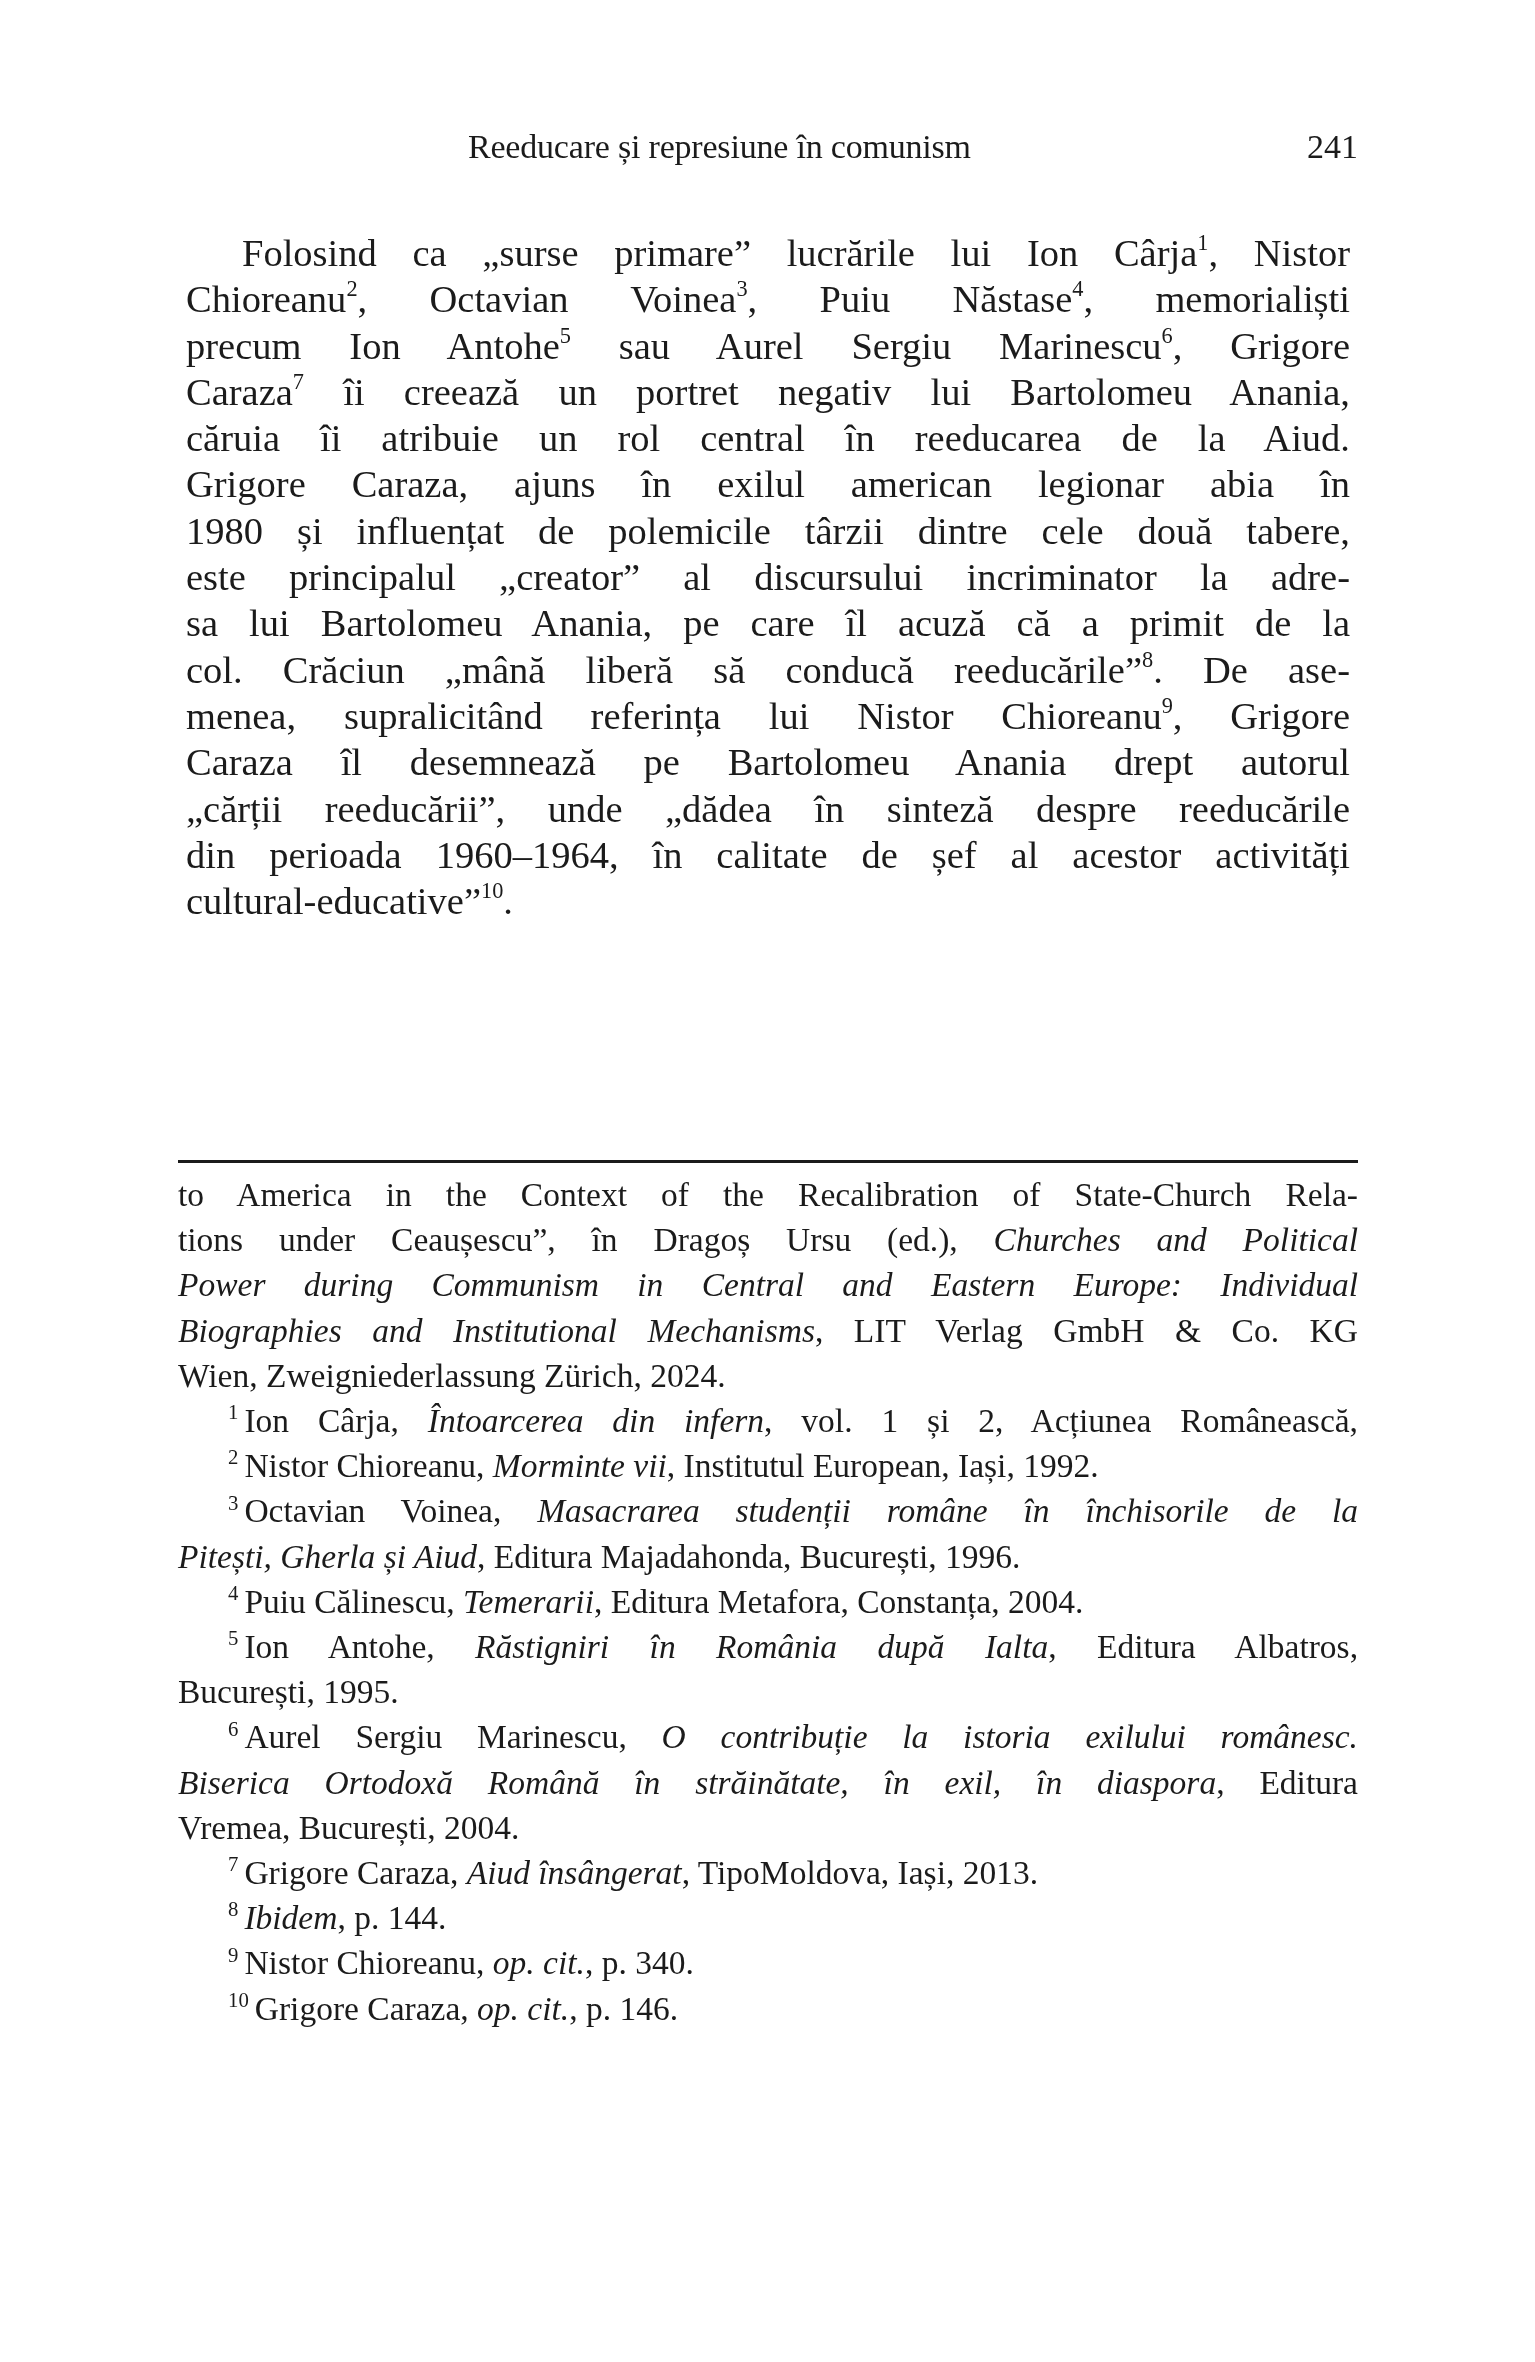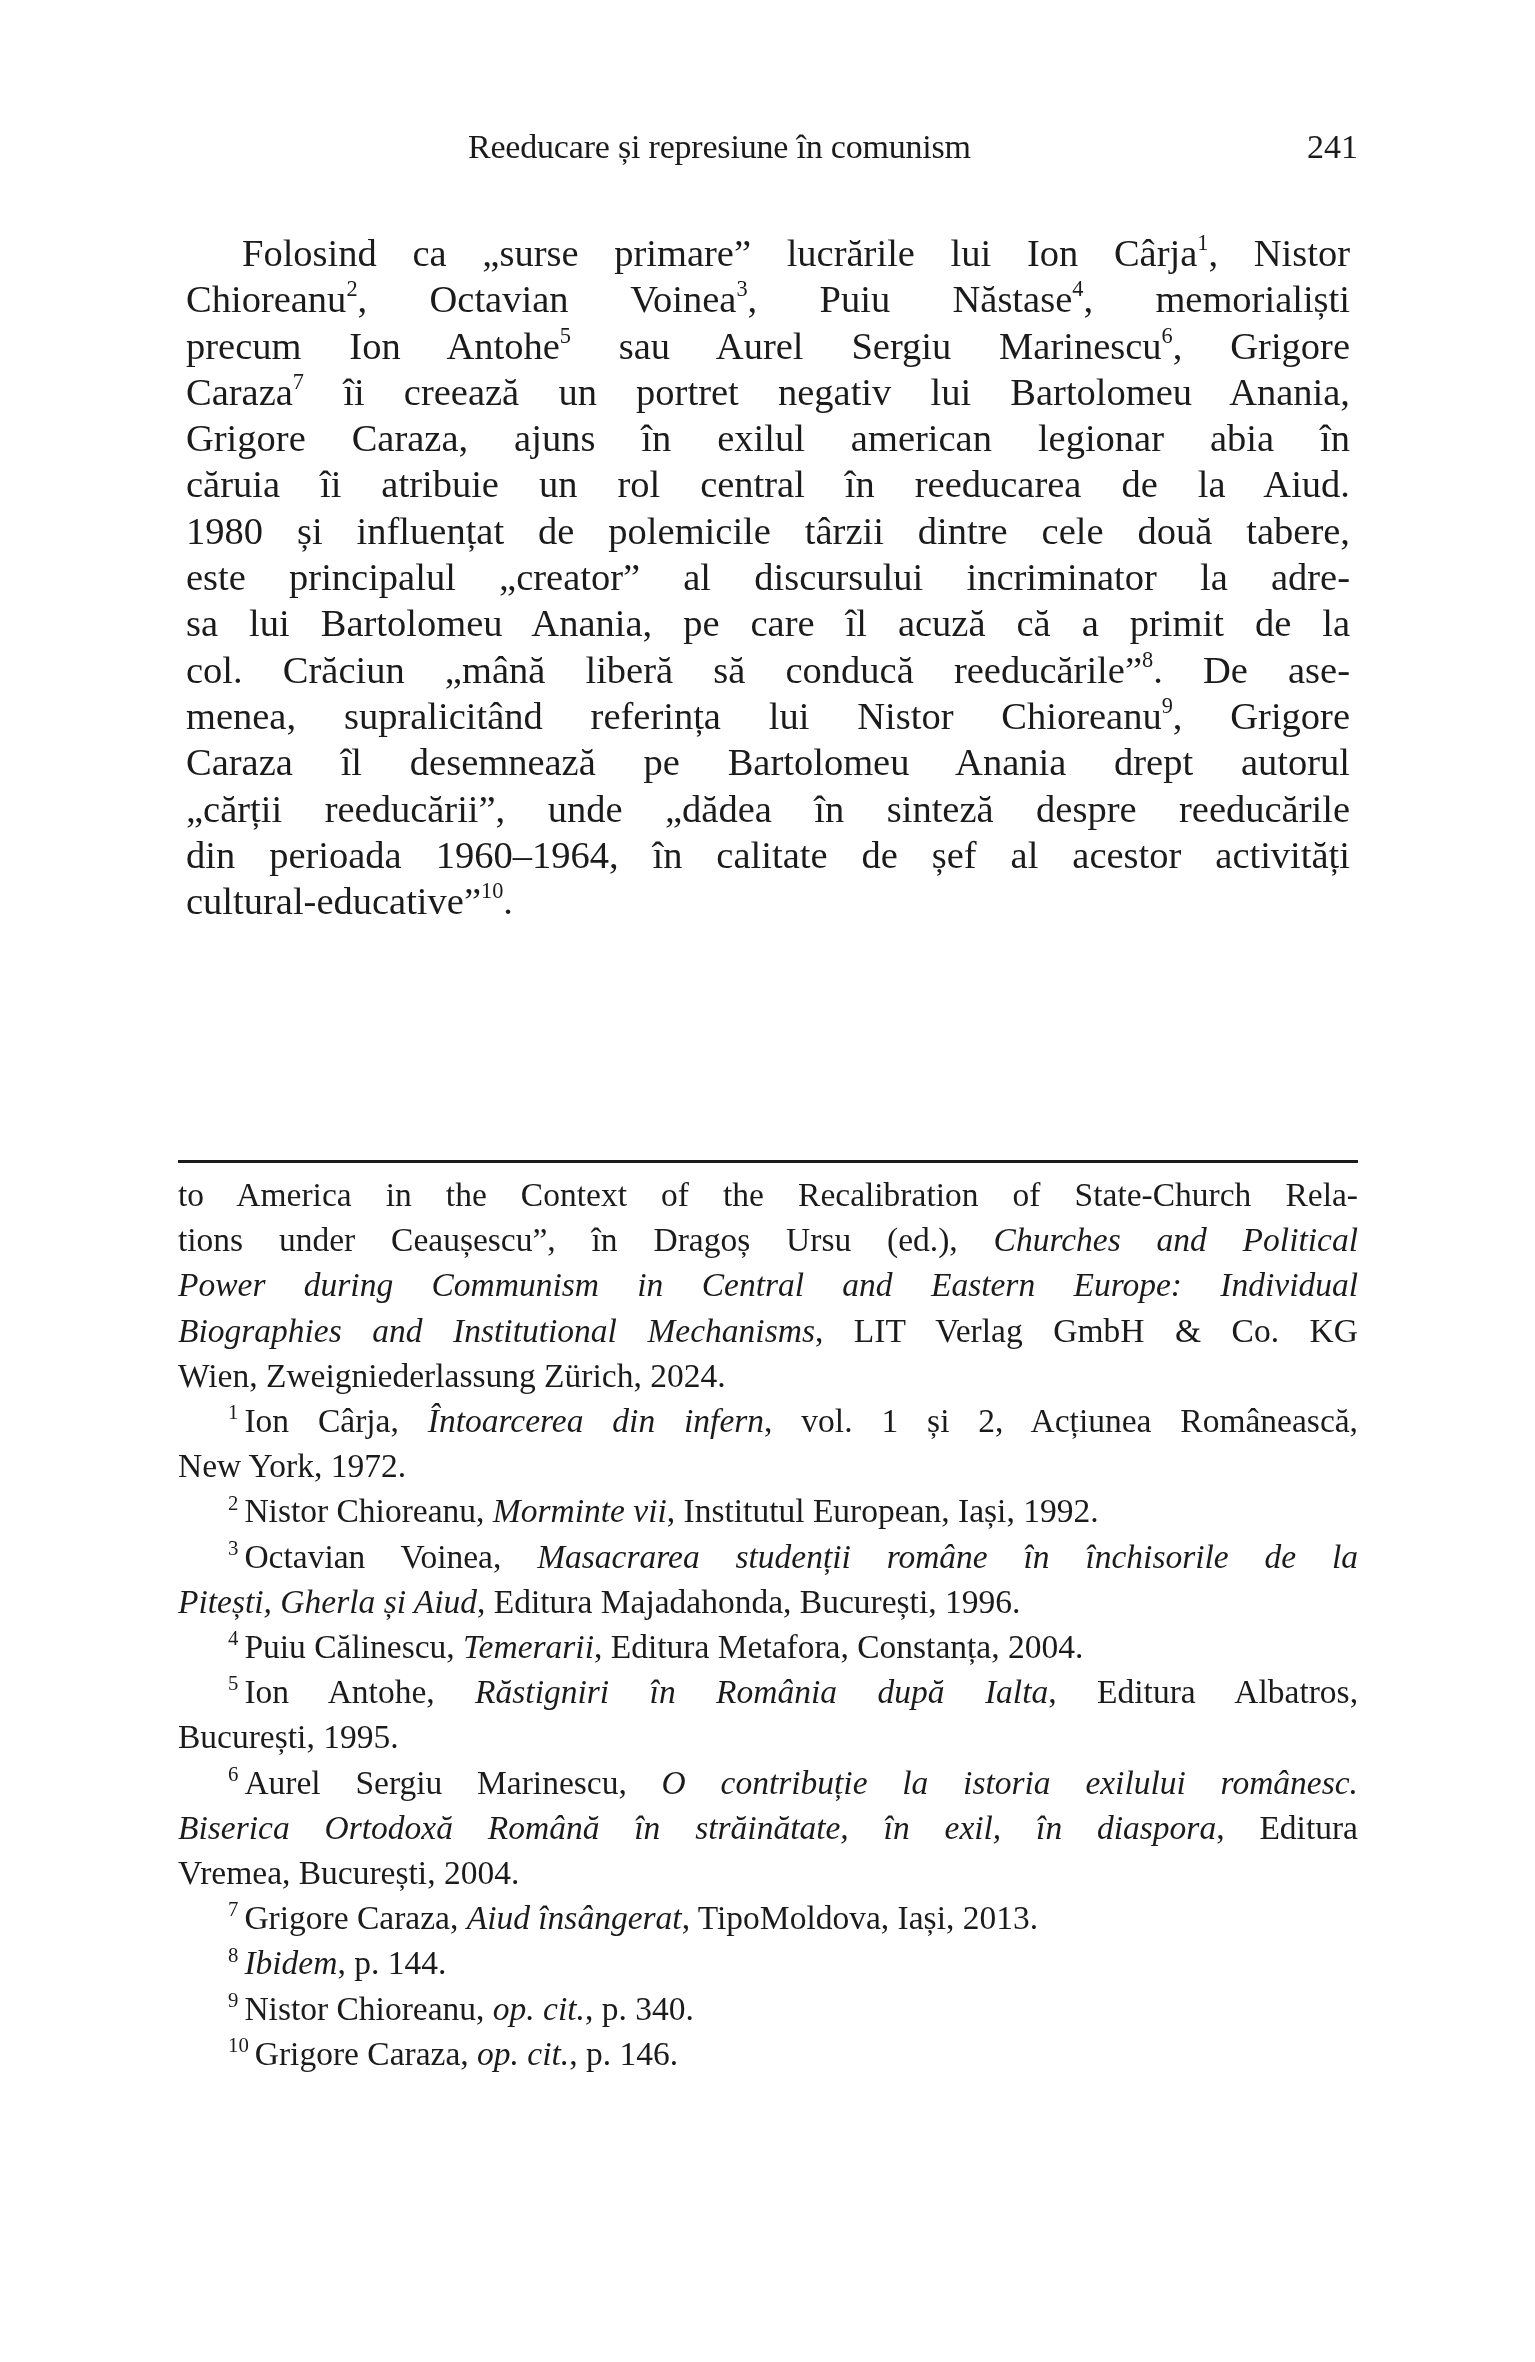--- a/index.html
+++ b/index.html
@@ -119,22 +119,22 @@
     <span class="running-title">Reeducare și represiune în comunism</span>
     <span class="page-number">241</span>
   </div>
 
   <div class="body-text">
     <p id="body-p" style="text-indent: 0px;">
         <span class="ln" style="padding-left: 56px;"><span>Folosind ca „surse primare” lucrările lui Ion Cârja</span><sup class="fnref">1</sup><span>, Nistor</span></span>
         <span class="ln"><span>Chioreanu</span><sup class="fnref">2</sup><span>, Octavian Voinea</span><sup class="fnref">3</sup><span>, Puiu Năstase</span><sup class="fnref">4</sup><span>, memorialiști</span></span>
         <span class="ln"><span>precum Ion Antohe</span><sup class="fnref">5</sup><span> sau Aurel Sergiu Marinescu</span><sup class="fnref">6</sup><span>, Grigore</span></span>
         <span class="ln"><span>Caraza</span><sup class="fnref">7</sup><span> îi creează un portret negativ lui Bartolomeu Anania,</span></span>
+        <span class="ln"><span>căruia îi atribuie un rol central în reeducarea de la Aiud.</span></span>
         <span class="ln"><span>Grigore Caraza, ajuns în exilul american legionar abia în</span></span>
-        <span class="ln"><span>căruia îi atribuie un rol central în reeducarea de la Aiud.</span></span>
         <span class="ln"><span>1980 și influențat de polemicile târzii dintre cele două tabere,</span></span>
         <span class="ln"><span>este principalul „creator” al discursului incriminator la adre-</span></span>
         <span class="ln"><span>sa lui Bartolomeu Anania, pe care îl acuză că a primit de la</span></span>
         <span class="ln"><span>col. Crăciun „mână liberă să conducă reeducările”</span><sup class="fnref">8</sup><span>. De ase-</span></span>
         <span class="ln"><span>menea, supralicitând referința lui Nistor Chioreanu</span><sup class="fnref">9</sup><span>, Grigore</span></span>
         <span class="ln"><span>Caraza îl desemnează pe Bartolomeu Anania drept autorul</span></span>
         <span class="ln"><span>„cărții reeducării”, unde „dădea în sinteză despre reeducările</span></span>
         <span class="ln"><span>din perioada 1960–1964, în calitate de șef al acestor activități</span></span>
         <span class="ln last"><span>cultural-educative”</span><sup class="fnref">10</sup><span>.</span></span>
       </p>
@@ -145,21 +145,20 @@
   <div class="footnotes" id="footnotes">
       <div class="fn">
         <span class="ln"><span>to America in the Context of the Recalibration of State-Church Rela-</span></span>
         <span class="ln"><span>tions under Ceaușescu”, în Dragoș Ursu (ed.), </span><span class="it">Churches and Political</span></span>
         <span class="ln"><span class="it">Power during Communism in Central and Eastern Europe: Individual</span></span>
         <span class="ln"><span class="it">Biographies and Institutional Mechanisms</span><span>, LIT Verlag GmbH &amp; Co. KG</span></span>
         <span class="ln last"><span>Wien, Zweigniederlassung Zürich, 2024.</span></span>
       </div>
       <div class="fn">
         <span class="ln first"><span class="num">1</span><span>Ion Cârja, </span><span class="it">Întoarcerea din infern</span><span>, vol. 1 și 2, Acțiunea Românească,</span></span>
-        <span class="ln last"><span>New York, 1972.</span></span>
       </div>
       <div class="fn">
         <span class="ln last first"><span class="num">2</span><span>Nistor Chioreanu, </span><span class="it">Morminte vii</span><span>, Institutul European, Iași, 1992.</span></span>
       </div>
       <div class="fn">
         <span class="ln first"><span class="num">3</span><span>Octavian Voinea, </span><span class="it">Masacrarea studenții române în închisorile de la</span></span>
         <span class="ln last"><span class="it">Pitești, Gherla și Aiud</span><span>, Editura Majadahonda, București, 1996.</span></span>
       </div>
       <div class="fn">
         <span class="ln last first"><span class="num">4</span><span>Puiu Călinescu, </span><span class="it">Temerarii</span><span>, Editura Metafora, Constanța, 2004.</span></span>

